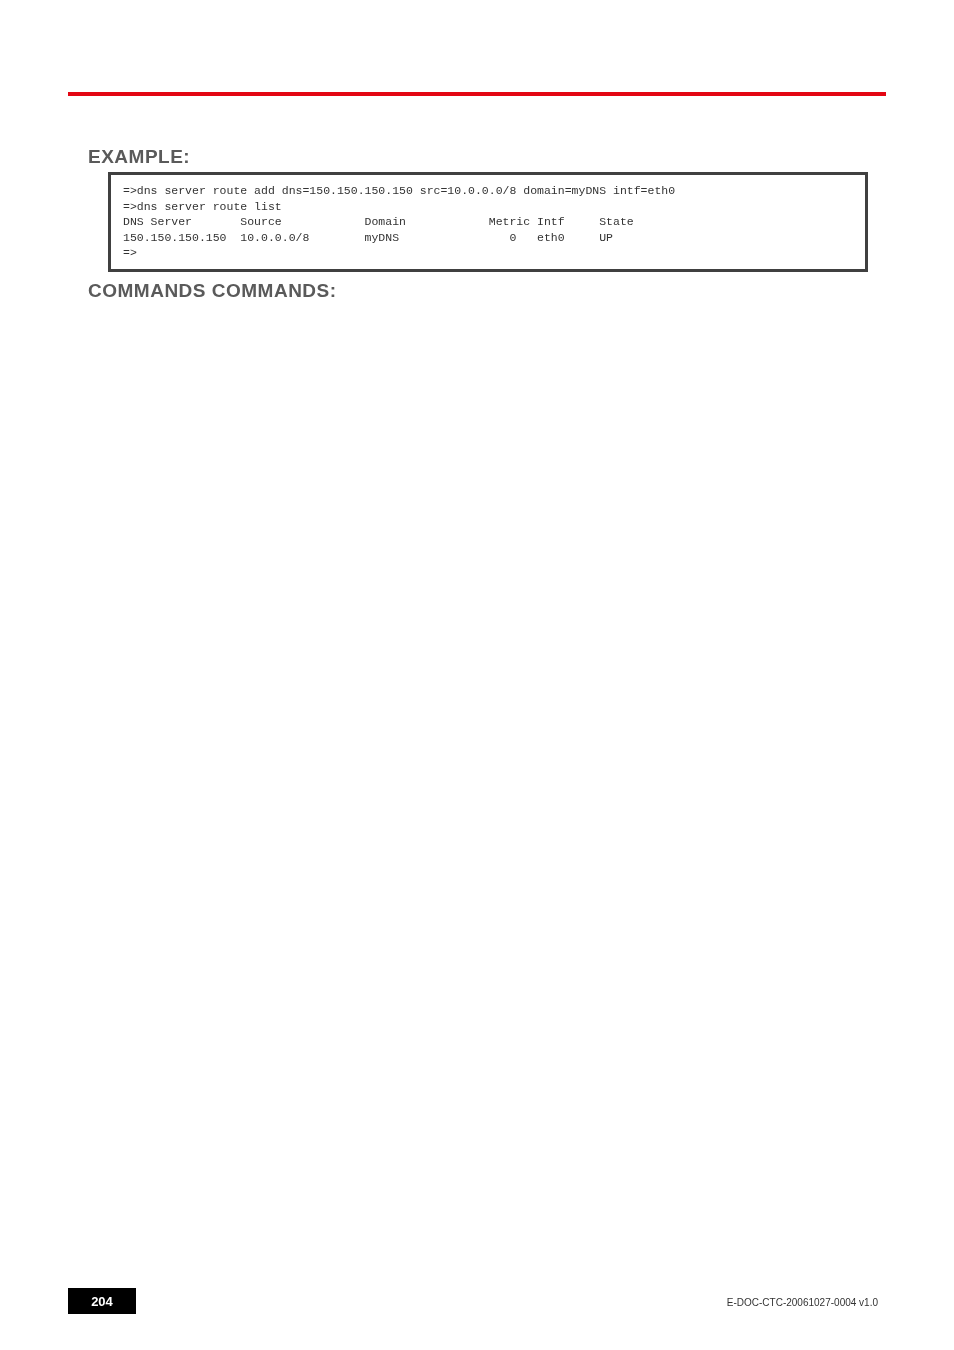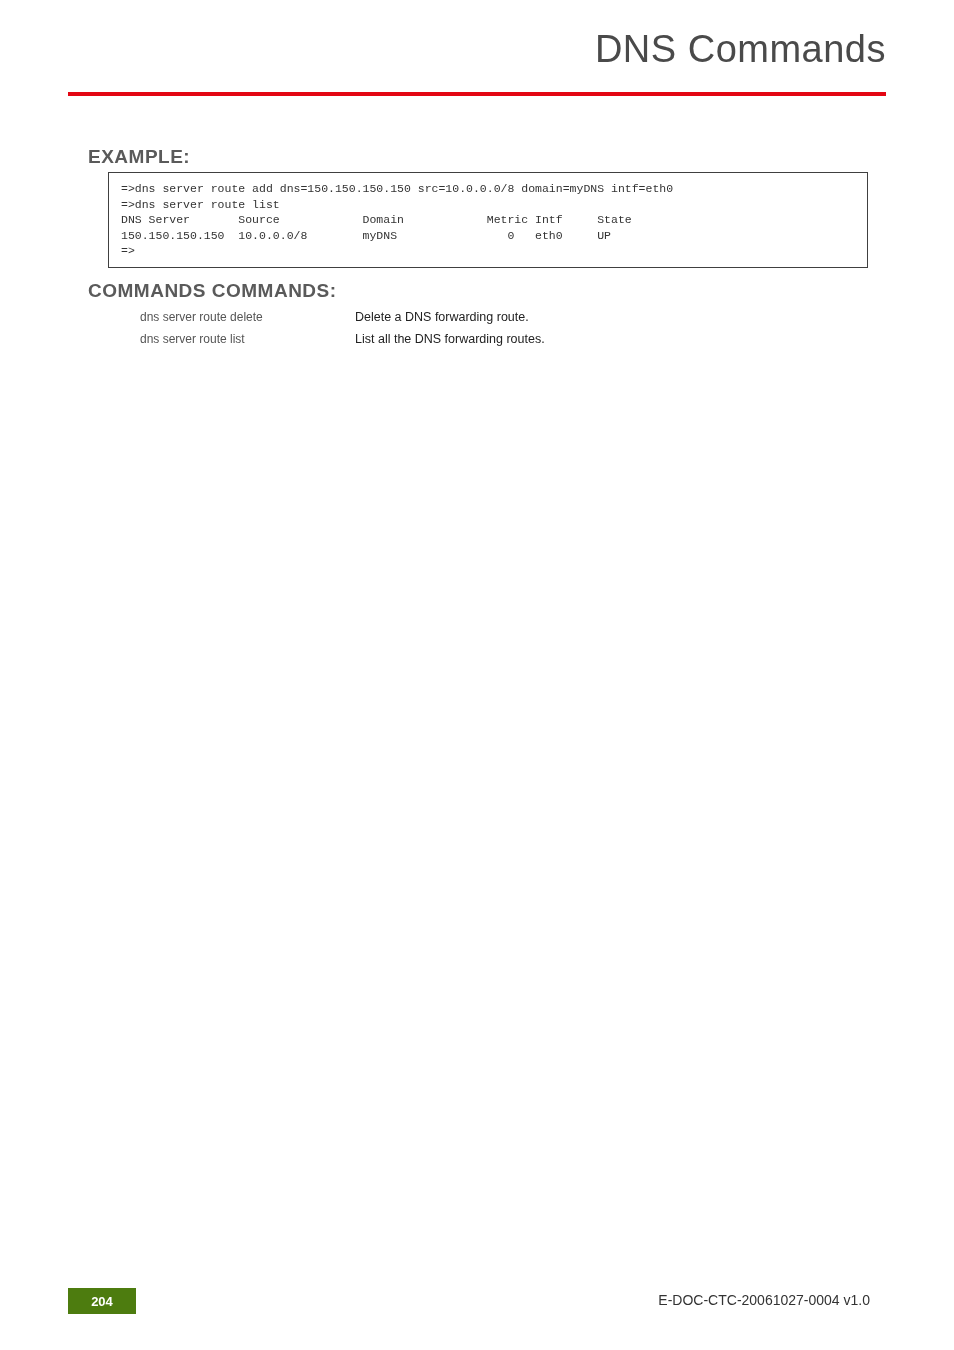--- a/index.html
+++ b/index.html
@@ -3,57 +3,44 @@
 <meta charset="utf-8">
 <style>
   * { margin: 0; padding: 0; box-sizing: border-box; }
   html, body { width: 954px; height: 1350px; background: #ffffff; font-family: Arial, Helvetica, sans-serif; position: relative; }
   .page { width: 954px; height: 1350px; position: relative; }
   .header-region { position: absolute; top: 0; left: 0; right: 0; height: 96px; }
   .page-title { position: absolute; top: 28px; right: 68px; font-size: 38px; font-weight: 300; color: #4a4a4a; letter-spacing: 0.5px; }
   .accent-bar { position: absolute; top: 92px; left: 68px; right: 68px; height: 4px; background: #e30613; }
   .section-h { font-size: 19px; font-weight: 700; color: #5a5a5a; letter-spacing: 0.5px; }
   .example-h { position: absolute; top: 146px; left: 88px; }
-  .codebox { position: absolute; top: 172px; left: 108px; width: 760px; border: 1px solid #404040; padding: 8px 12px; font-family: "Courier New", Courier, monospace; font-size: 11.5px; line-height: 1.35; color: #333; white-space: pre; }
+  .codebox { position: absolute; top: 172px; left: 108px; width: 760px; border: 3px solid #404040; padding: 8px 12px; font-family: "Courier New", Courier, monospace; font-size: 11.5px; line-height: 1.35; color: #333; white-space: pre; }
   .related-h { position: absolute; top: 280px; left: 88px; }
   .related-table { position: absolute; top: 310px; left: 140px; width: 640px; }
   .related-row { display: flex; margin-bottom: 8px; }
   .rel-cmd { width: 215px; font-size: 12px; color: #555; }
   .rel-desc { flex: 1; font-size: 12.5px; color: #222; }
   .footer { position: absolute; bottom: 36px; left: 0; right: 0; height: 28px; }
-  .page-badge { position: absolute; left: 68px; bottom: 0; width: 68px; height: 26px; background: #4d7c0f; color: #fff; font-size: 13px; font-weight: 700; display: flex; align-items: center; justify-content: center; }
-  .doc-id { position: absolute; right: 84px; bottom: 6px; font-size: 14px; color: #333; }
+  .page-badge { position: absolute; left: 68px; bottom: 0; width: 68px; height: 26px; background: #000000; color: #fff; font-size: 13px; font-weight: 700; display: flex; align-items: center; justify-content: center; }
+  .doc-id { position: absolute; right: 76px; bottom: 6px; font-size: 10px; color: #333; }
 </style>
 </head>
 <body>
 
 <div class="page">
-  <div class="header-region">
-    <div class="page-title">DNS Commands</div>
-  </div>
   <div class="accent-bar"></div>
 
   <div class="section-h example-h">EXAMPLE:</div>
 
   <div class="codebox"><span>=&gt;dns server route add dns=150.150.150.150 src=10.0.0.0/8 domain=myDNS intf=eth0</span>
 <span>=&gt;dns server route list</span>
 <span>DNS Server       Source            Domain            Metric Intf     State</span>
 <span>150.150.150.150  10.0.0.0/8        myDNS                0   eth0     UP</span>
 <span>=&gt;</span></div>
 
   <div class="section-h related-h">COMMANDS COMMANDS:</div>
 
-  <div class="related-table">
-    <div class="related-row">
-      <div class="rel-cmd">dns server route delete</div>
-      <div class="rel-desc">Delete a DNS forwarding route.</div>
-    </div>
-    <div class="related-row">
-      <div class="rel-cmd">dns server route list</div>
-      <div class="rel-desc">List all the DNS forwarding routes.</div>
-    </div>
-  </div>
 
   <div class="footer">
     <div class="page-badge">204</div>
     <div class="doc-id">E-DOC-CTC-20061027-0004 v1.0</div>
   </div>
 </div>
 
 </body></html>

